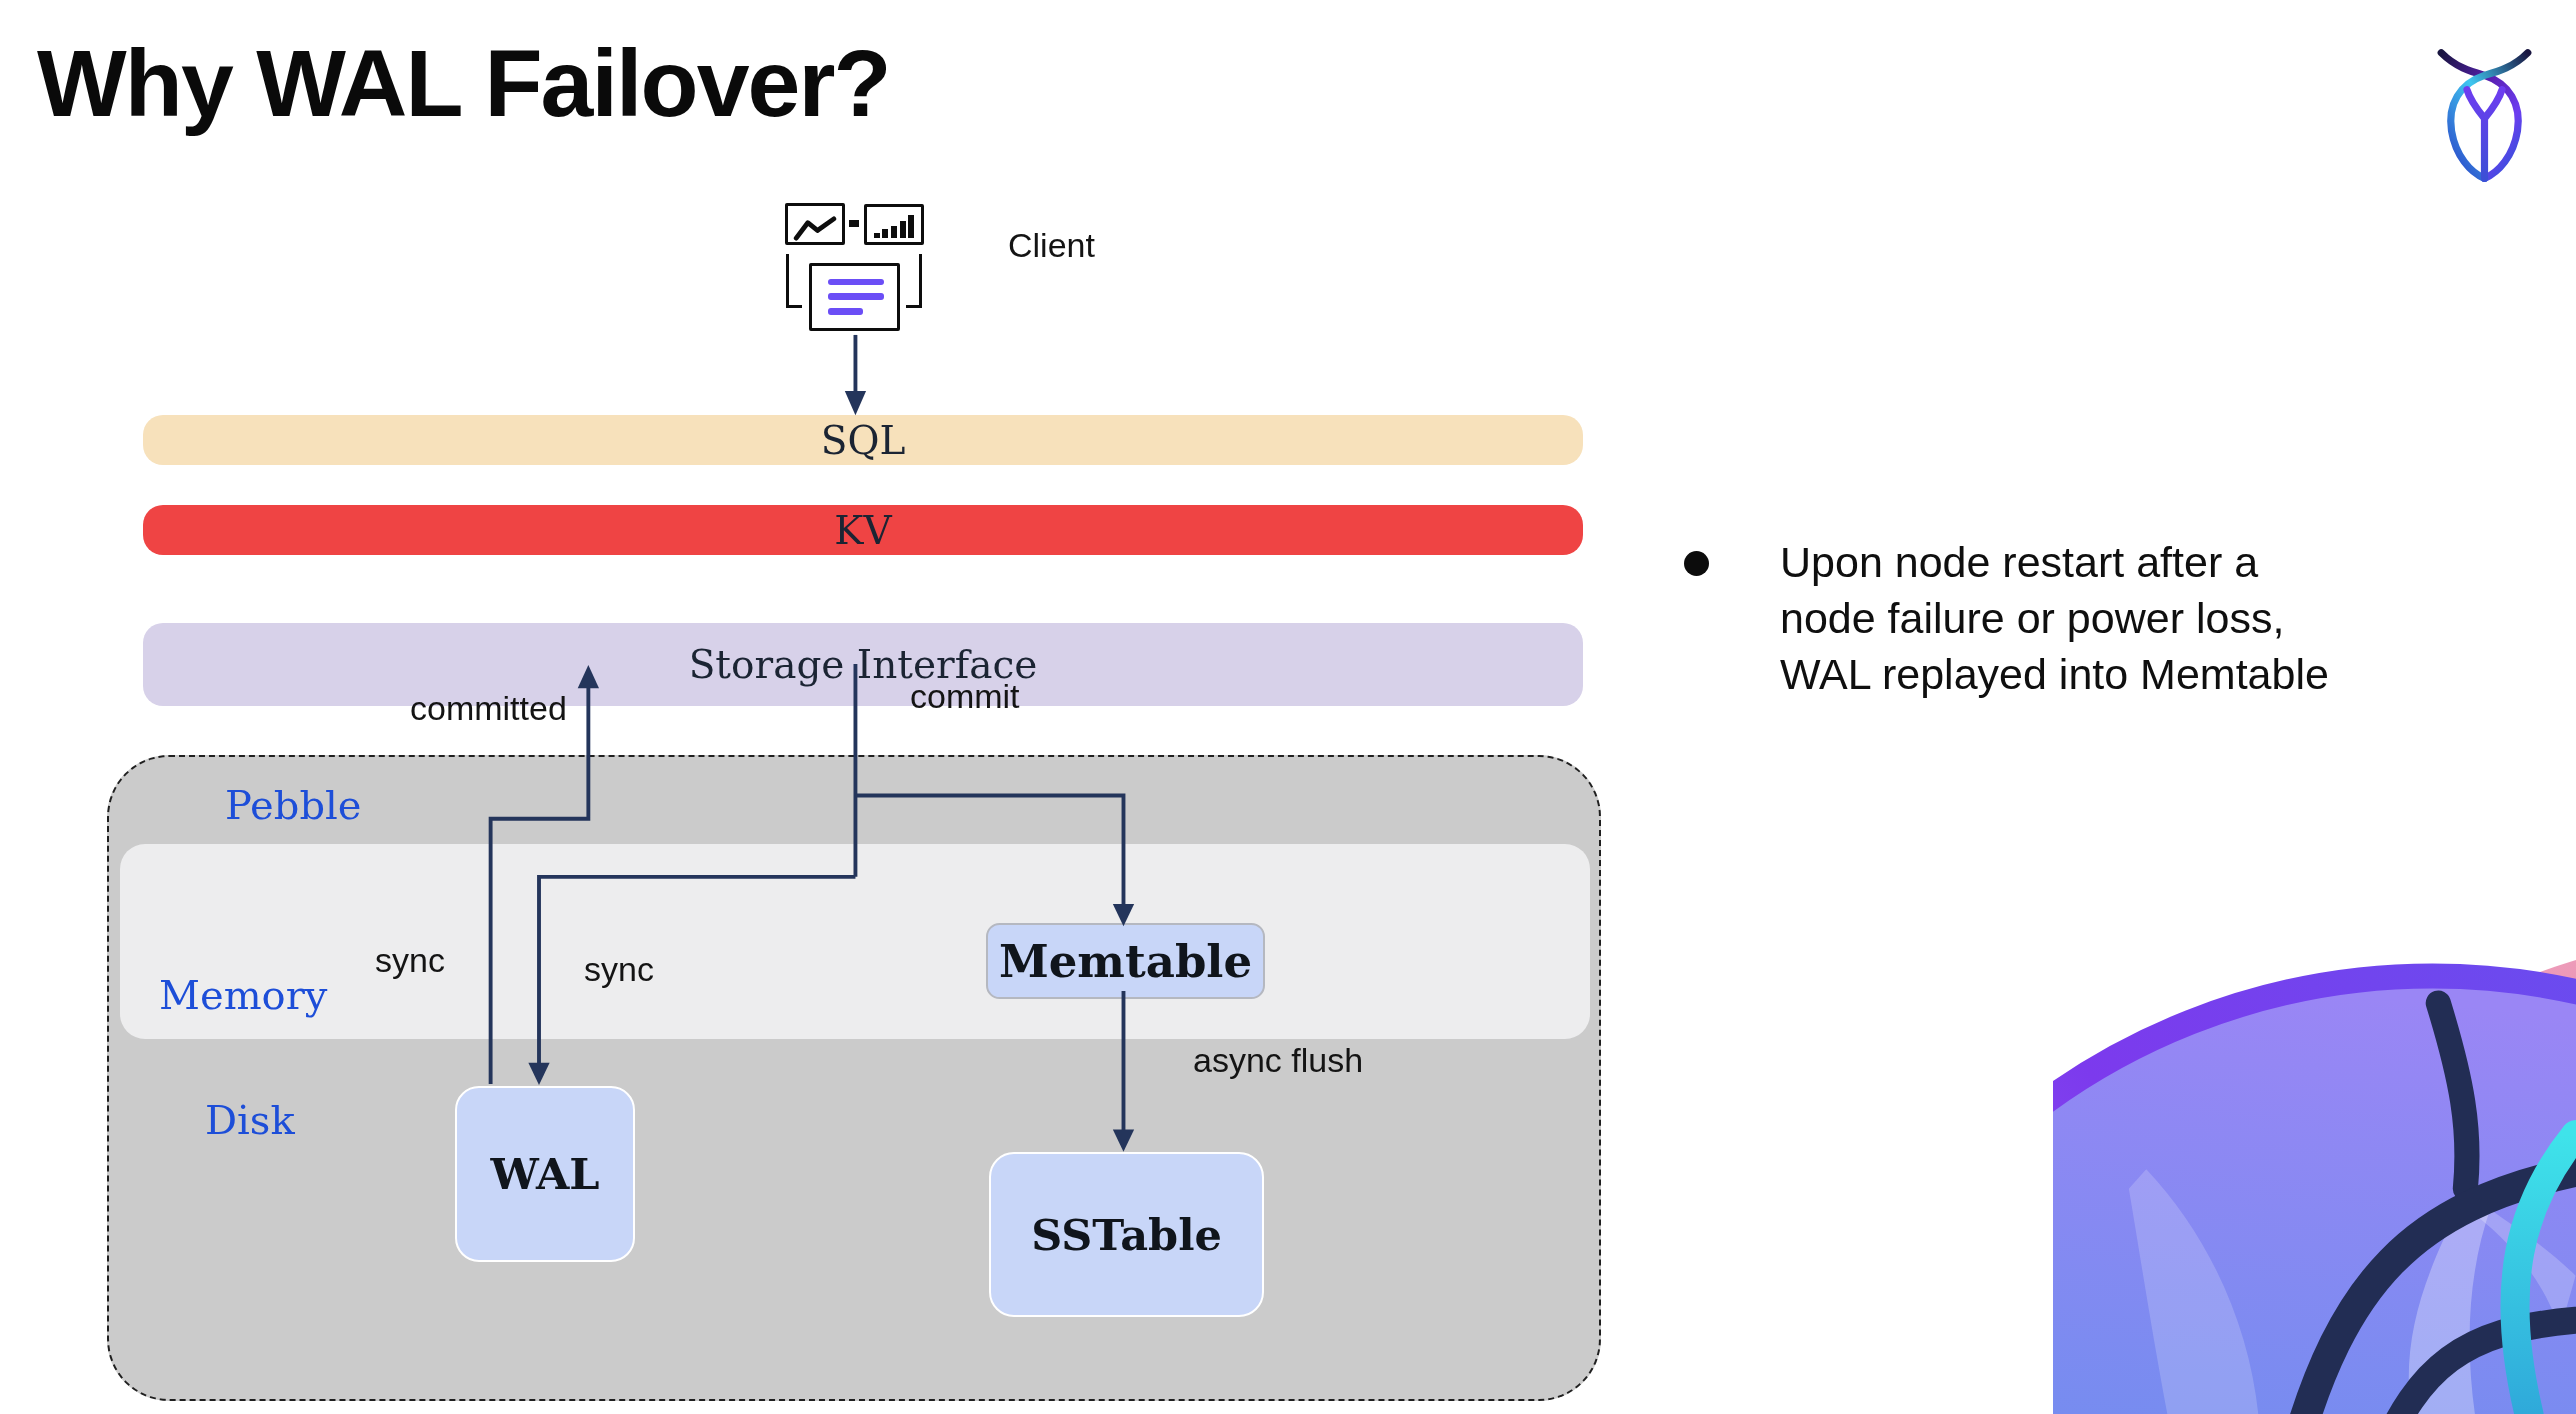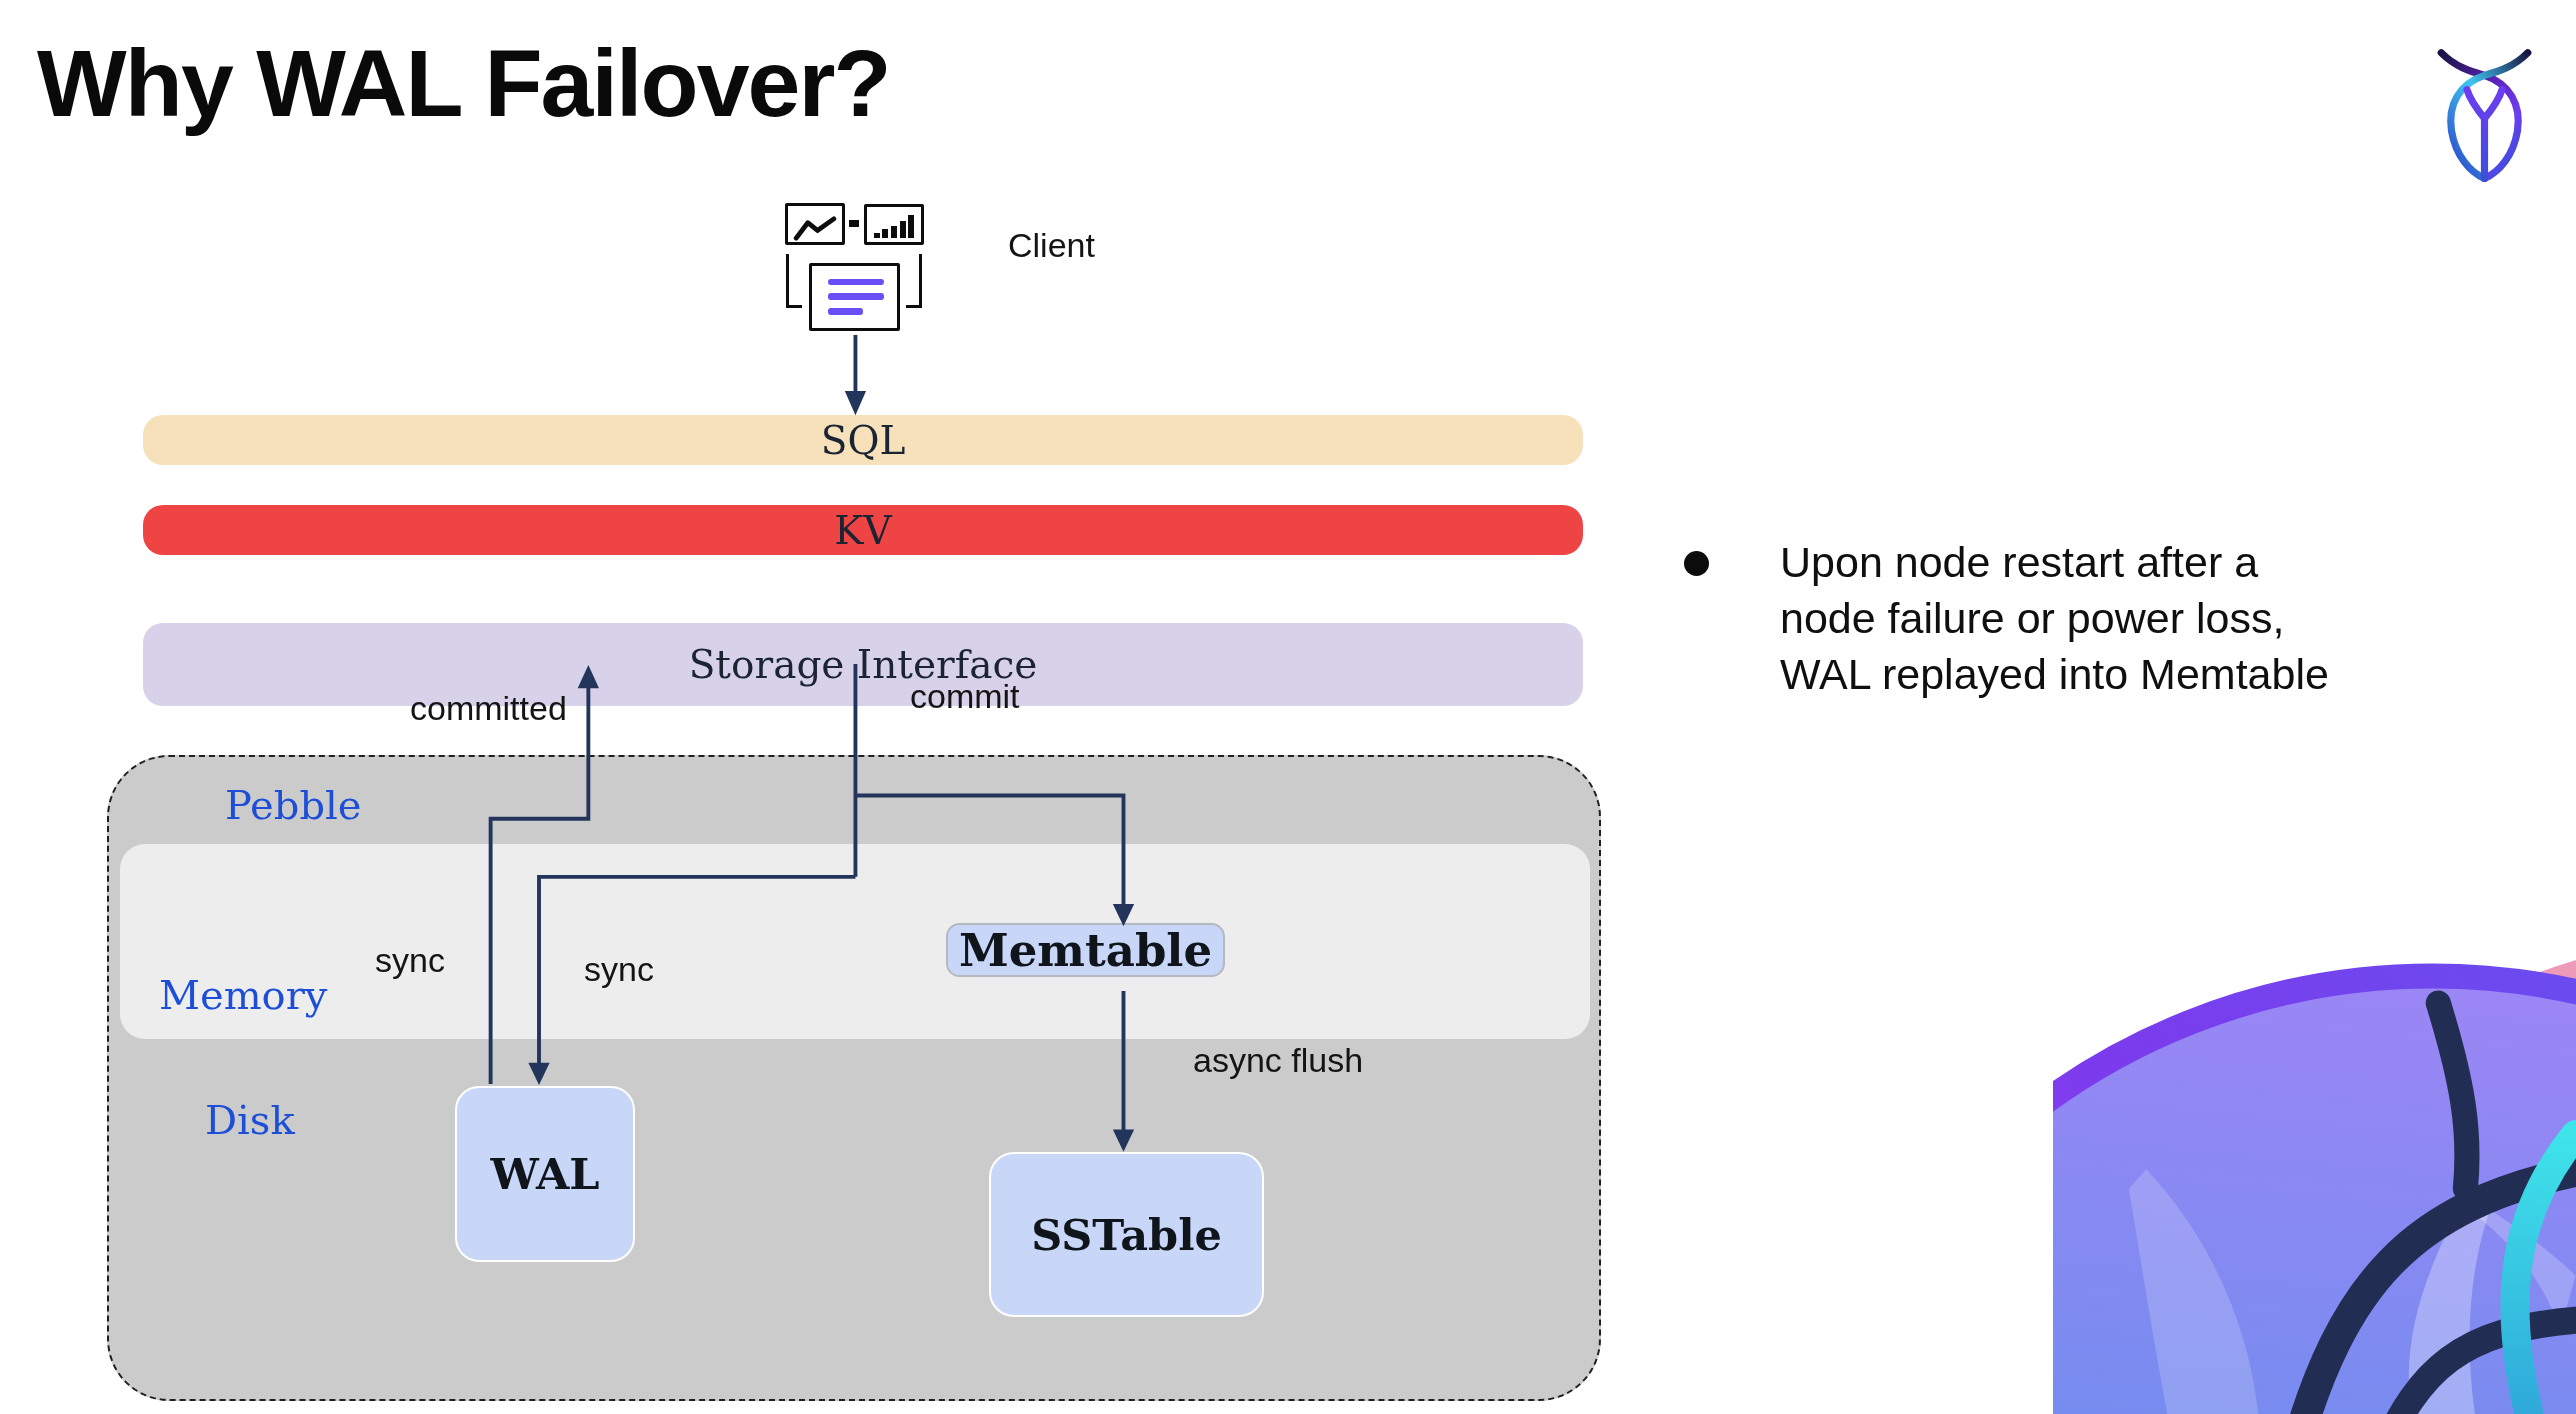--- a/index.html
+++ b/index.html
@@ -37,21 +37,21 @@
                background:#ededee;border-radius:25px;}
   .serif-label{position:absolute;font-family:"DejaVu Serif","Liberation Serif",serif;
                color:#1d4ed8;font-size:40px;}
   .sans-label{position:absolute;font-family:"Liberation Sans",sans-serif;color:#141414;font-size:34px;}
 
   
   .node{position:absolute;background:#c8d6f8;box-sizing:border-box;
         display:flex;align-items:center;justify-content:center;
         font-family:"DejaVu Serif","Liberation Serif",serif;font-weight:bold;color:#10151c;}
   .node.wal{left:455px;top:1086px;width:180px;height:176px;border:2.9px solid #ffffff;border-radius:24px;font-size:43px;}
-  .node.memtable{left:946px;top:923px;width:279px;height:54px;border:2.9px solid #b5b8c0;border-radius:13.5px;font-size:45px;}
+  .node.memtable{left:986px;top:923px;width:279px;height:76px;border:2.9px solid #b5b8c0;border-radius:13.5px;font-size:45px;}
   .node.sstable{left:989px;top:1152px;width:275px;height:165px;border:2.9px solid #ffffff;border-radius:25px;font-size:43px;}
 
   
   .arrows{position:absolute;left:0;top:0;width:2576px;height:1415px;pointer-events:none;}
 
   
   .bullets{position:absolute;left:1684px;top:534px;width:871px;list-style:none;margin:0;padding:0;}
   .bullets li{display:flex;align-items:flex-start;margin-bottom:45px;}
   .bullet-dot{flex:0 0 auto;width:25px;height:25px;border-radius:50%;background:#0c0c0c;
               margin-top:16.5px;margin-right:71px;}

